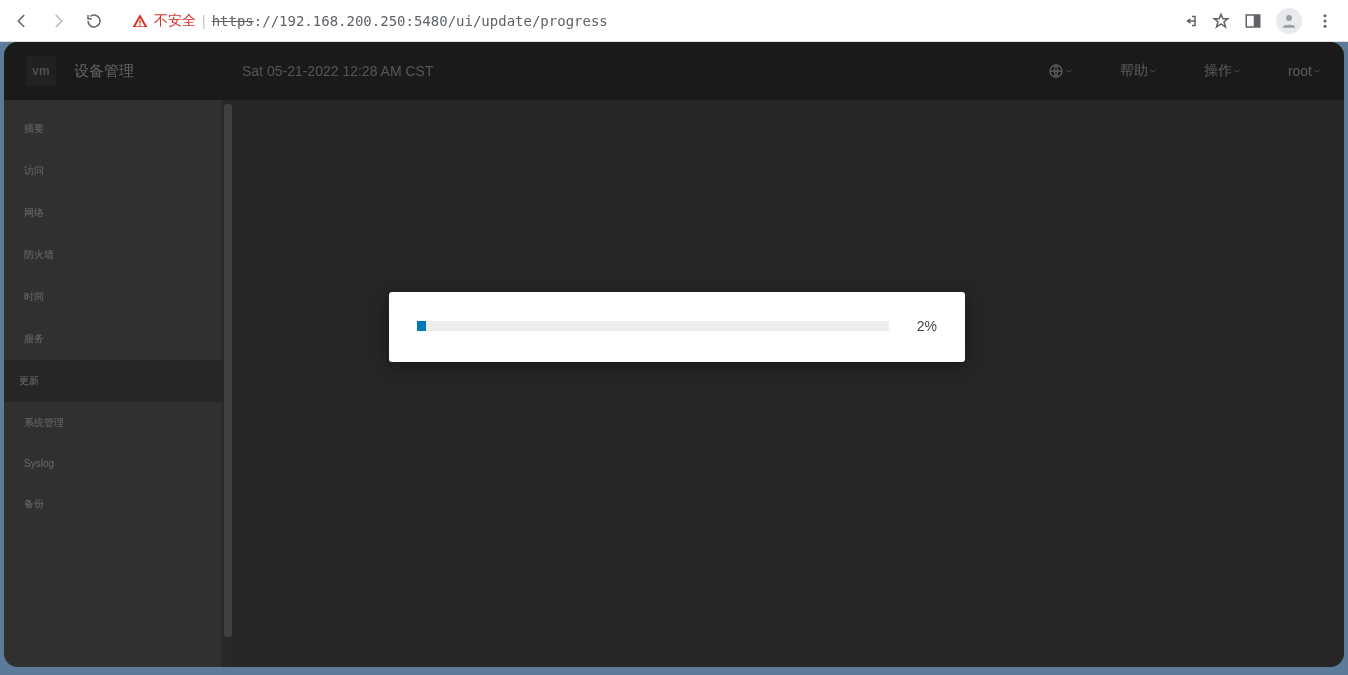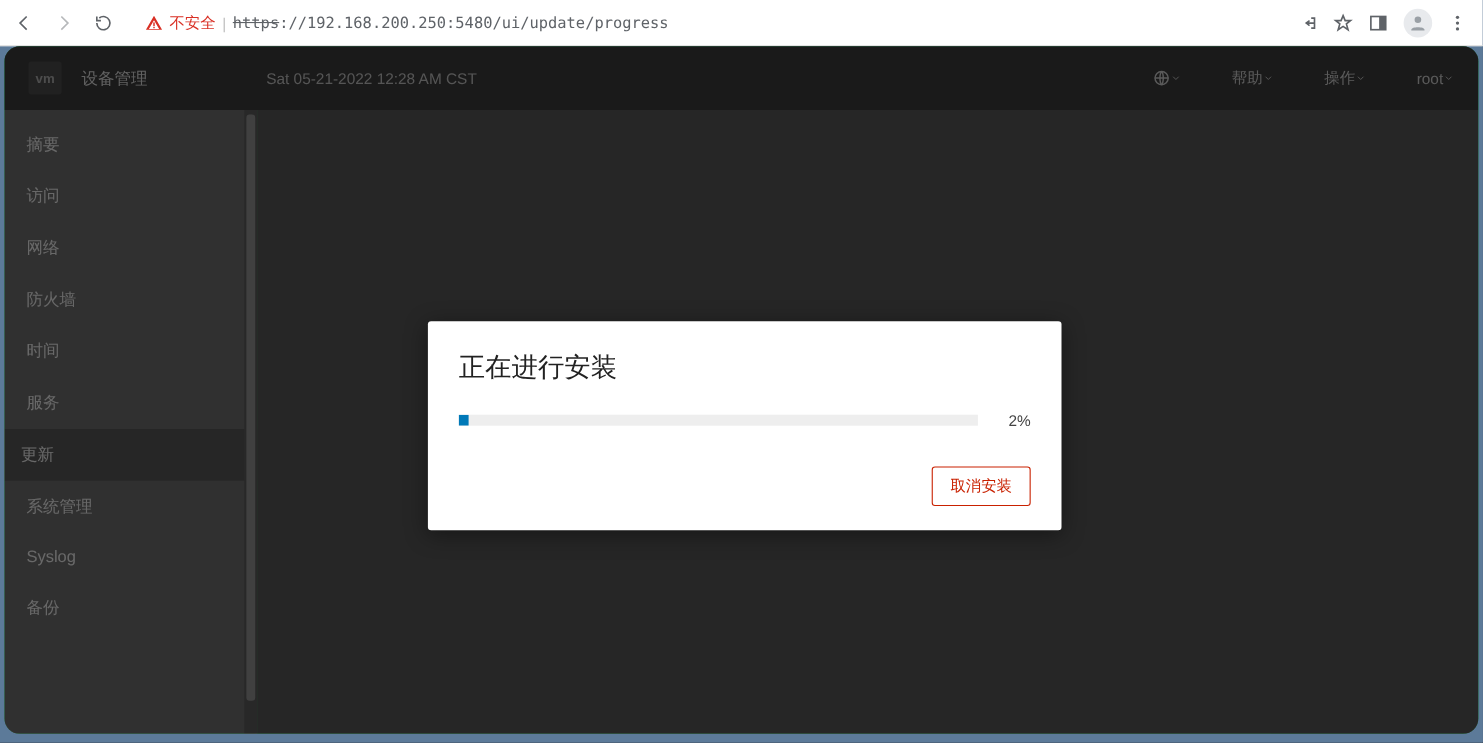--- a/index.html
+++ b/index.html
@@ -98,21 +98,21 @@
   .sidebar-scroll {
     position:absolute; right:0; top:0; bottom:0; width:12px; background:#5a5a5a;
   }
   .sidebar-scroll-thumb {
     position:absolute; top:4px; left:2px; right:2px; height:94%;
     background:#8f8f8f; border-radius:3px;
   }
   .side-item {
     padding: 14px 20px;
     color: #e6e6e6;
-    font-size: 15px;
+    font-size: 10px;
     cursor:pointer;
   }
   .side-item.active {
     background: #565656;
     padding-left: 15px;
   }
   .main { flex:1; background:#565656; }
 
   
   .modal {
@@ -268,25 +268,21 @@
       <div class="sidebar-scroll">
         <div class="sidebar-scroll-thumb"></div>
       </div>
     </div>
     <div class="main"></div>
   </div>
 
   <div class="dim"></div>
 
   <div class="modal">
-    <div class="modal-title">正在进行安装</div>
     <div class="progress-row">
       <div class="progress-bar">
         <div class="progress-fill" id="progress-fill" style="width: 2%;"></div>
       </div>
       <div class="progress-pct">2%</div>
     </div>
-    <div class="modal-footer">
-      <button class="cancel-btn">取消安装</button>
-    </div>
   </div>
 
 </div>
 
 </body></html>

